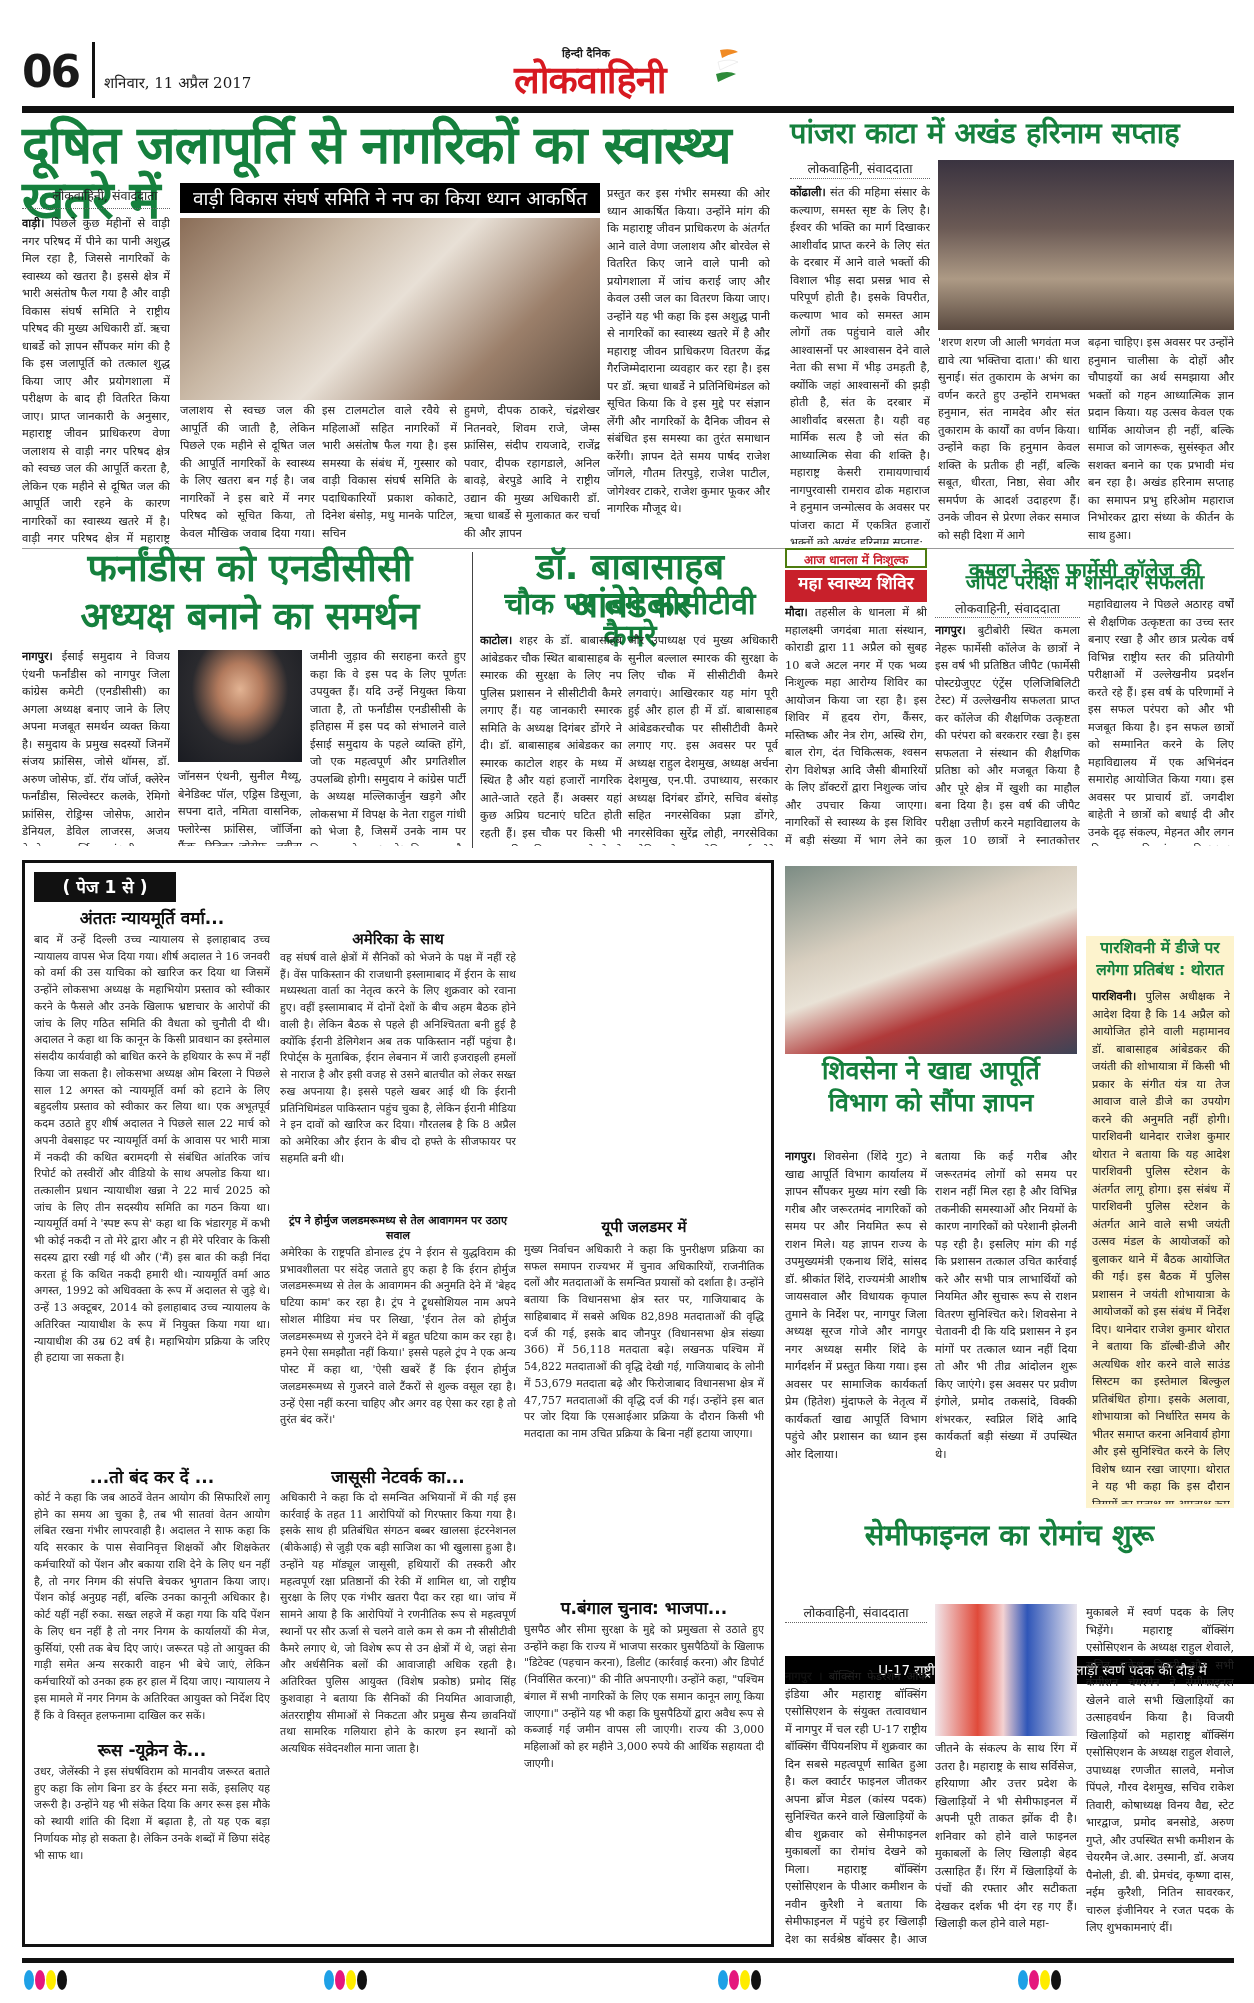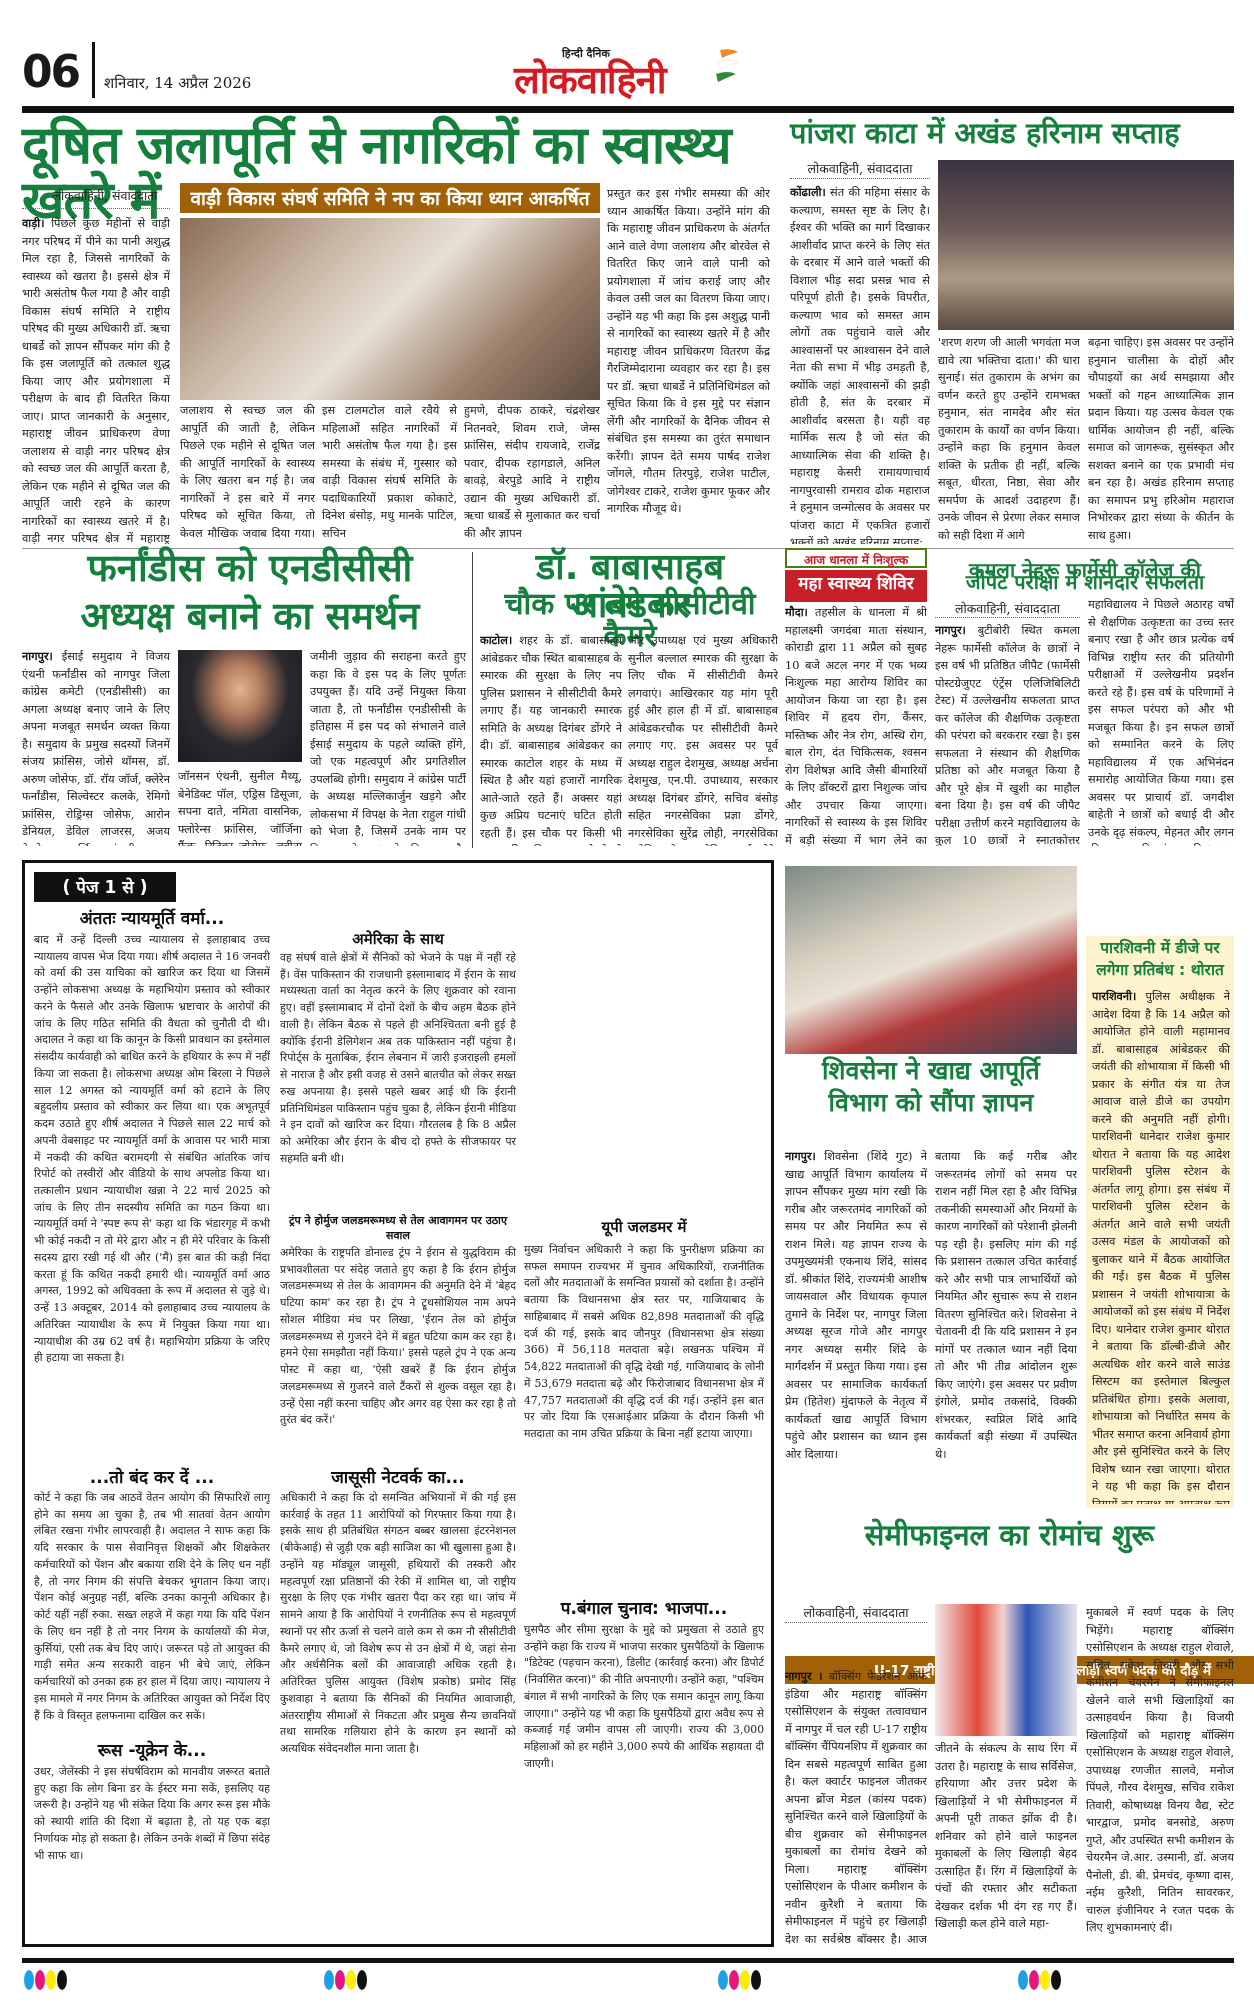--- a/index.html
+++ b/index.html
@@ -19,36 +19,36 @@
   .headline { font-family: "DejaVu Sans", sans-serif; font-weight: bold; color: #15803d; line-height: 1.05; }
   .byline { font-size: 12.5px; color: #222; }
   .dotted { border-top: 1px dotted #666; }
   .col { font-size: 11.3px; line-height: 1.55; text-align: justify; color: #222; overflow: hidden; }
   .col b { font-weight: bold; color: #111; }
   .photo { background: linear-gradient(135deg, #8a6d57 0%, #c8b7a4 30%, #e8e0d6 50%, #9b7f6a 75%, #5c4b3e 100%); }
   .photo.dark { background: linear-gradient(180deg, #3a3340 0%, #6b5a55 40%, #ad9a85 70%, #5a4a40 100%); }
   .photo.portrait { background: radial-gradient(ellipse at 50% 35%, #e2b393 0%, #b27a5d 25%, #2a2a2e 55%, #1a1c22 100%); }
   .photo.office { background: linear-gradient(160deg, #7c8c84 0%, #d8cfc0 35%, #e9e2d6 50%, #b03a3a 70%, #3d4356 100%); }
   .photo.boxing { background: linear-gradient(90deg, #f2e6ea 0%, #e04a3a 30%, #f4d2d2 48%, #2f56b8 65%, #e9e5ee 100%); }
-  .bluebar { background: #a16207; color: #fff; font-family: "DejaVu Sans", sans-serif; font-weight: bold; text-align: center; }
+  .bluebar { background: #000000; color: #fff; font-family: "DejaVu Sans", sans-serif; font-weight: normal; text-align: center; }
   .redbox { background: #c8202b; color: #fff; font-family: "DejaVu Sans", sans-serif; font-weight: bold; text-align: center; }
   .yellowbox { background: #fdf3cd; }
   .frame { border: 3px solid #111; }
   .blacktag { background: #111; color: #fff; font-family: "DejaVu Sans", sans-serif; font-weight: bold; text-align: center; }
   .subhead { font-family: "DejaVu Sans", sans-serif; font-weight: bold; text-align: center; color: #111; }
   .reg { display: flex; gap: 1px; }
   .reg span { width: 10px; height: 20px; border-radius: 50%; display: inline-block; }
 </style>
 </head>
 <body>
 
 <div class="abs masthead">
   <div class="abs pageno">06</div>
   <div class="abs pagesep"></div>
-  <div class="abs pagedate">शनिवार, 14 अप्रैल 2026</div>
+  <div class="abs pagedate">शनिवार, 11 अप्रैल 2017</div>
   <div class="abs logo-small">हिन्दी दैनिक</div>
   <div class="abs logo">लोकवाहिनी</div>
   <svg class="abs flagmark" viewBox="0 0 30 40">
     <path d="M8 4 Q20 2 26 6 Q18 8 10 12 Z" fill="#f08a24"></path>
     <path d="M6 16 Q18 12 26 16 Q16 20 8 24 Z" fill="#ffffff" stroke="#ddd" stroke-width="0.5"></path>
     <path d="M4 28 Q16 24 24 28 Q14 32 6 36 Z" fill="#2e8b3a"></path>
   </svg>
 </div>
 <div class="abs rule-top"></div>
 

